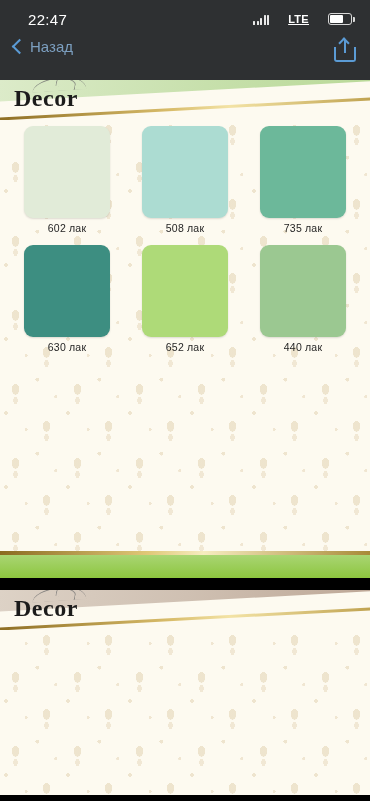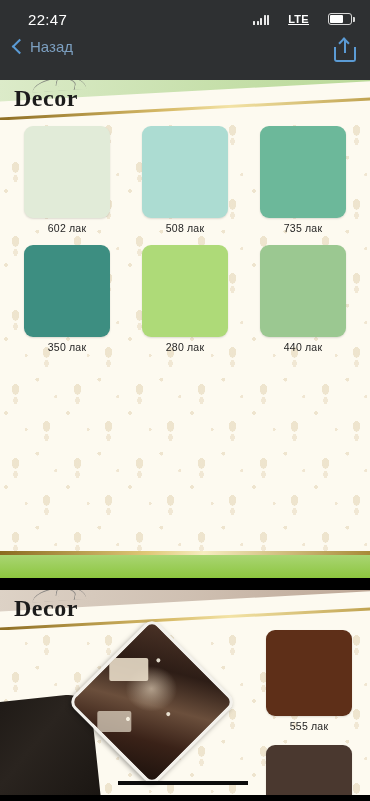--- a/index.html
+++ b/index.html
@@ -199,25 +199,25 @@
         <div class="cell">
           <div class="swatch" style="background: rgb(172, 220, 210);"></div>
           <div class="cap">508 лак</div>
         </div>
         <div class="cell">
           <div class="swatch" style="background: rgb(108, 184, 154);"></div>
           <div class="cap">735 лак</div>
         </div>
         <div class="cell">
           <div class="swatch" style="background: rgb(61, 142, 129);"></div>
-          <div class="cap">350 лак</div>
+          <div class="cap">630 лак</div>
         </div>
         <div class="cell">
           <div class="swatch" style="background: rgb(174, 218, 120);"></div>
-          <div class="cap">280 лак</div>
+          <div class="cap">652 лак</div>
         </div>
         <div class="cell">
           <div class="swatch" style="background: rgb(155, 200, 145);"></div>
           <div class="cap">440 лак</div>
         </div>
       </div>
 
       <div class="footer-bar"></div>
     </div>
 
@@ -230,39 +230,16 @@
         <div class="fill"></div>
         <div class="clipwhite"></div>
         <div class="gold"></div>
       </div>
       <div class="logo">
         <span class="flour"></span>
         <span class="flour2"></span>
         <div class="word">Decor</div>
       </div>
 
-      <div class="p2-body">
-        <div class="corner-gloss"></div>
-
-        <div class="diamond">
-          <span class="glow"></span>
-          <span class="panel"></span>
-          <span class="panel2"></span>
-          <span class="dot" style="left:26%;top:18%"></span>
-          <span class="dot" style="left:66%;top:46%"></span>
-          <span class="dot" style="left:44%;top:74%"></span>
-        </div>
-
-        <div class="blackbar"></div>
-
-        <div class="sw-right">
-          <div class="swatch" style="background: rgb(94, 47, 24);"></div>
-          <div class="cap">555 лак</div>
-        </div>
-        <div class="sw-right sw-right2">
-          <div class="swatch" style="background: rgb(74, 56, 47);"></div>
-          <div class="cap"></div>
-        </div>
-      </div>
     </div>
 
   </div>
 </div>
 
 </body></html>

